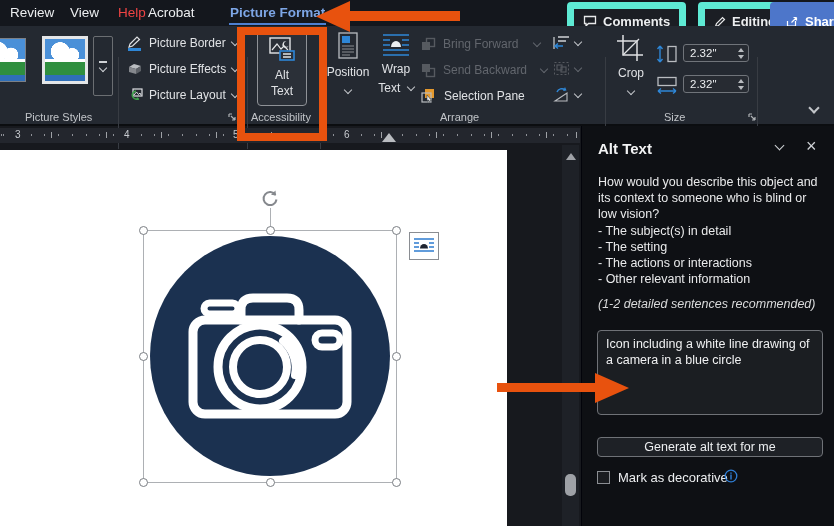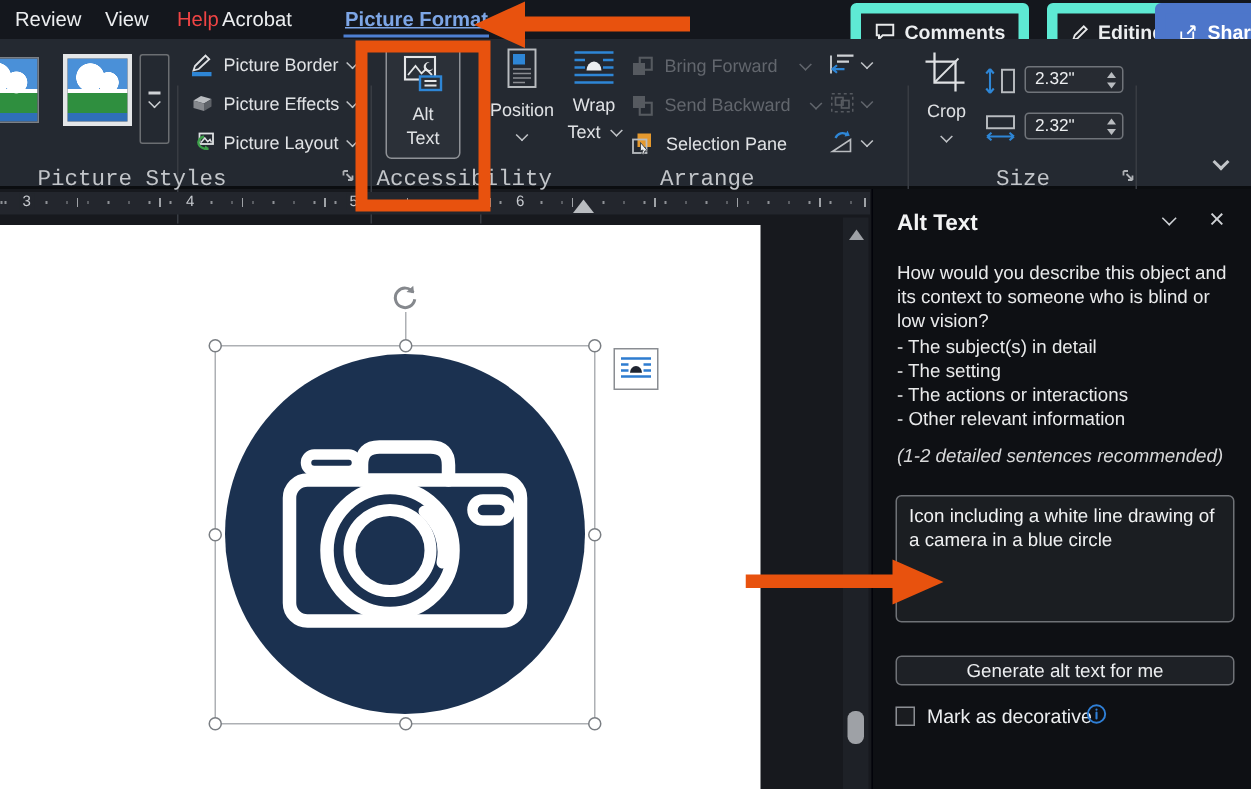--- a/index.html
+++ b/index.html
@@ -1,21 +1,21 @@
 <!DOCTYPE html>
 <html><head>
 <meta charset="utf-8">
 <style>
   html,body{margin:0;padding:0;}
   body{width:834px;height:526px;position:relative;overflow:hidden;background:#17191e;
        font-family:"Liberation Sans","DejaVu Sans",sans-serif;color:#e8e9ea;}
   .abs{position:absolute;box-sizing:border-box;}
   .row{display:flex;align-items:center;}
   .lbl{font-size:12px;color:#e0e2e5;white-space:nowrap;}
-  .glbl{font-size:15px;color:#c2c5c9;white-space:nowrap;font-family:Liberation Mono, monospace;}
+  .glbl{font-size:11px;color:#c2c5c9;white-space:nowrap;}
   .dis{color:#62666d !important;}
   .chev{width:5px;height:5px;border-right:1.5px solid currentColor;border-bottom:1.5px solid currentColor;
         transform:rotate(45deg);display:inline-block;vertical-align:middle;margin-top:-2px;}
   .vsep{width:1px;background:#383c43;position:absolute;top:31px;height:92px;}
   .handle{width:9px;height:9px;border-radius:50%;background:#fff;border:1.5px solid #7a7e83;position:absolute;box-sizing:border-box;z-index:6;}
   .selline{position:absolute;background:#adb0b4;z-index:5;}
   .thumb{background:
      radial-gradient(circle at 38% 30%, #ffffff 0 24%, rgba(255,255,255,0) 25%),
      radial-gradient(circle at 68% 38%, #ffffff 0 18%, rgba(255,255,255,0) 19%),
      linear-gradient(180deg,#4a90d8 0 48%, #ffffff 48% 55%, #2f8f3f 55% 86%, #2f6fb8 86% 100%);
@@ -36,21 +36,21 @@
      background-position:-4px 0;}
 </style>
 </head>
 <body>
 
 <div class="abs" style="left:0;top:0;width:834px;height:26px;background:#14171d;">
   <span class="abs" style="left:10px;top:5px;font-size:13.5px;color:#eceef0;">Review</span>
   <span class="abs" style="left:70px;top:5px;font-size:13.5px;color:#eceef0;">View</span>
   <span class="abs" style="left:118px;top:5px;font-size:13.5px;color:#ef4444;">Help</span>
   <span class="abs" style="left:148px;top:5px;font-size:13.5px;color:#eceef0;text-align:center;">Acrobat</span>
-  <span class="abs" style="left:230px;top:5px;font-size:13.5px;font-weight:bold;color:#7da6e6;text-decoration:underline;">Picture Format</span>
+  <span class="abs" style="left:230px;top:5px;font-size:13.5px;font-weight:bold;color:#7da6e6;">Picture Format</span>
   <div class="abs" style="left:229px;top:23px;width:97px;height:2px;background:#4d7fd2;"></div>
 
   <div class="abs topbtn" style="left:567px;top:2px;">
     <svg width="14" height="13" viewBox="0 0 14 13">
       <path d="M1.5,1.5 h11 v7 h-7 l-2.5,2.5 v-2.5 h-1.5 z" fill="none" stroke="#e8e9ea" stroke-width="1.3"></path>
     </svg>
     <span>Comments</span>
   </div>
   <div class="abs topbtn" style="left:698px;top:2px;">
     <svg width="12" height="12" viewBox="0 0 12 12">

